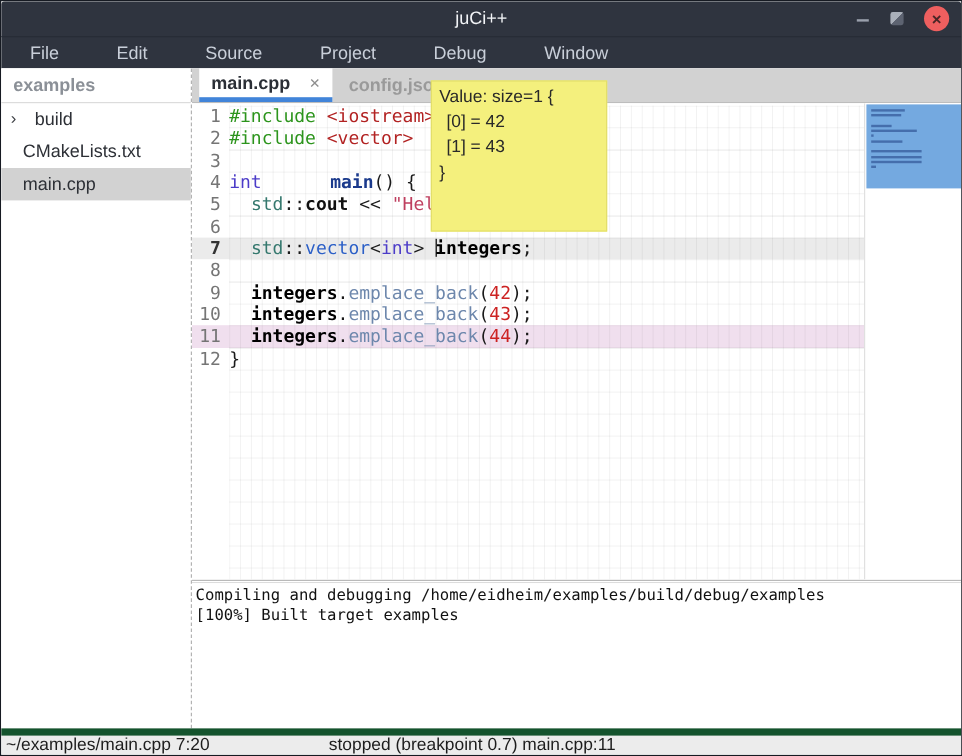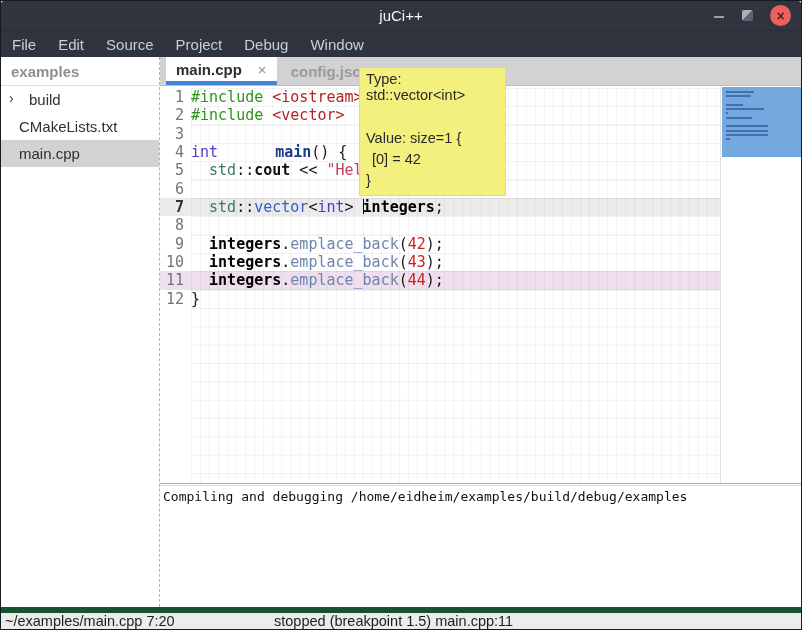--- a/index.html
+++ b/index.html
@@ -31,21 +31,21 @@
     background:var(--close-red,#ee5f5f); color:#4a2626; font-size:14px;
     font-weight:bold; display:flex; align-items:center; justify-content:center;
     line-height:1; }
 
   
   .menubar {
     height:27px; flex:0 0 27px; background:var(--titlebar-bg,#2f343f);
     border-top:1px solid #272c36;
     display:flex; align-items:center; padding-left:0;
   }
-  .menu-item { color:#c9cfd9; font-size:15px; padding:0 11px; height:27px;
+  .menu-item { color:#c9cfd9; font-size:15px; padding:0 24px; height:27px;
     display:flex; align-items:center; }
 
   
   .body { flex:1 1 auto; display:flex; min-height:0; background:#fff; }
 
   .sidebar { flex:0 0 159px; width:159px; background:#fff;
     border-right:1px dashed #b3b3b3; display:flex; flex-direction:column; }
   .sidebar-header { height:29px; flex:0 0 29px; border-bottom:1px solid #dcdcdc;
     display:flex; align-items:center; padding-left:10px;
     color:#8b9097; font-weight:bold; font-size:15px; }
@@ -255,30 +255,31 @@
               <div class="mm-bar" style="width: 42px;"></div>
               <div class="mm-bar" style="width: 4px;"></div>
             </div>
         </div>
       </div>
 
       <div class="splitter"></div>
 
       <div class="terminal">
         <div>Compiling and debugging /home/eidheim/examples/build/debug/examples</div>
+        <div>[100%] Built target examples</div>
       </div>
 
     </div>
   </div>
 
   <div class="statusbar">
     <span class="status-left">~/examples/main.cpp 7:20</span>
-    <span class="status-debug">stopped (breakpoint 1.5) main.cpp:11</span>
+    <span class="status-debug">stopped (breakpoint 0.7) main.cpp:11</span>
   </div>
 
   <div class="tooltip">
-    <div class="tt-type">Type: std::vector&lt;int&gt;</div>
     <div class="tt-line">Value: size=1 {</div>
     <div class="tt-line indent">[0] = 42</div>
+    <div class="tt-line indent">[1] = 43</div>
     <div class="tt-line">}</div>
   </div>
 
 </div>
 
 </body></html>

